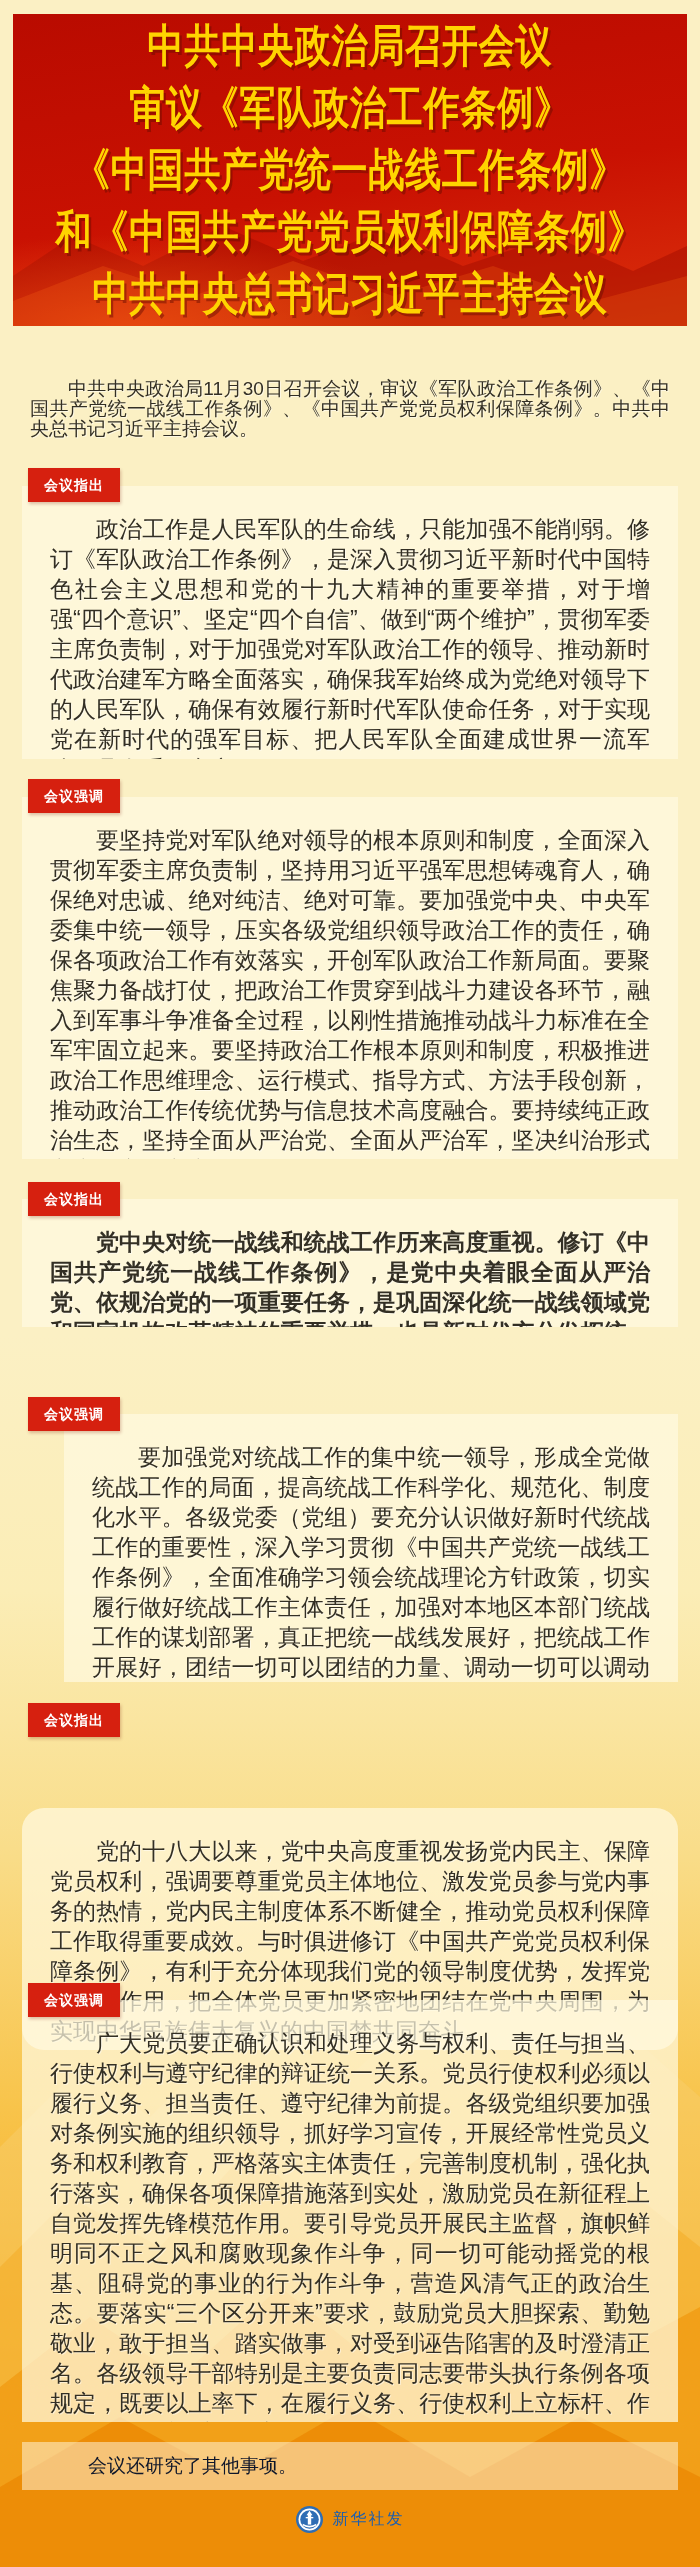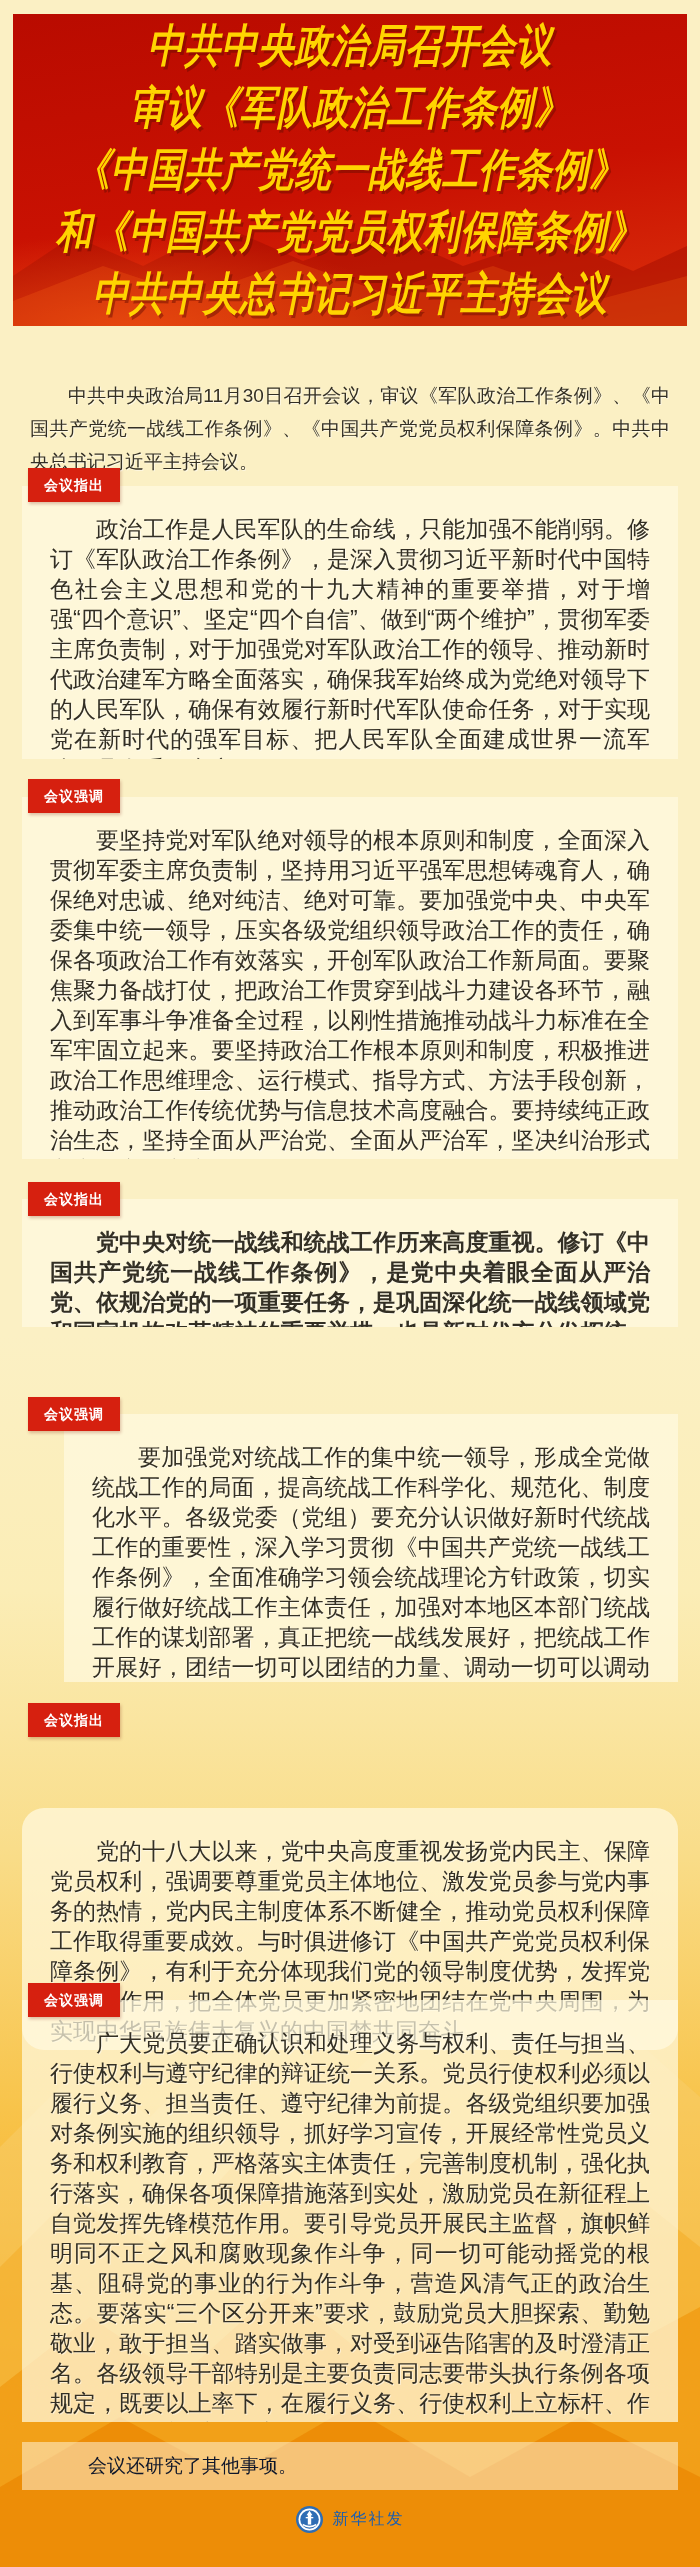--- a/index.html
+++ b/index.html
@@ -18,33 +18,33 @@
     background:linear-gradient(172deg,#b90b00 0%,#c91102 55%,#d52608 85%,#db3a0c 100%);
     overflow:hidden;z-index:1;
   }
   .header::after{
     content:"";position:absolute;inset:0;
     background:radial-gradient(ellipse 60% 45% at 18% 102%, rgba(255,96,22,.55), rgba(255,96,22,0) 70%);
   }
   .header-mountains{position:absolute;left:0;bottom:0;width:100%;height:120px;}
   .title{
     position:relative;z-index:2;height:100%;
-    display:flex;flex-direction:column;justify-content:center;align-items:center;font-style:italic;
+    display:flex;flex-direction:column;justify-content:center;align-items:center;
   }
   .title-line{
     display:block;white-space:nowrap;text-align:center;
     font-size:45px;line-height:62px;font-weight:bold;
     color:#ffd400;letter-spacing:1px;
     transform:scaleX(.8);transform-origin:center;
     text-shadow:3px 3px 0 rgba(100,10,0,.45);
   }
   
   .intro{
     position:absolute;top:360px;left:30px;right:30px;z-index:1;
-    font-size:19px;line-height:33px;color:#332f24;
+    font-size:19px;line-height:20px;color:#332f24;
     text-align:justify;text-indent:2em;
     text-shadow:1px 1px 0 rgba(255,255,255,.55);
   }
   
   .badge{
     position:absolute;left:28px;z-index:3;
     background:#d6200f;color:#ffffff;
     font-size:14px;font-weight:bold;line-height:24px;
     padding:5px 16px;letter-spacing:1px;
     box-shadow:1px 2px 3px rgba(120,20,0,.25);

